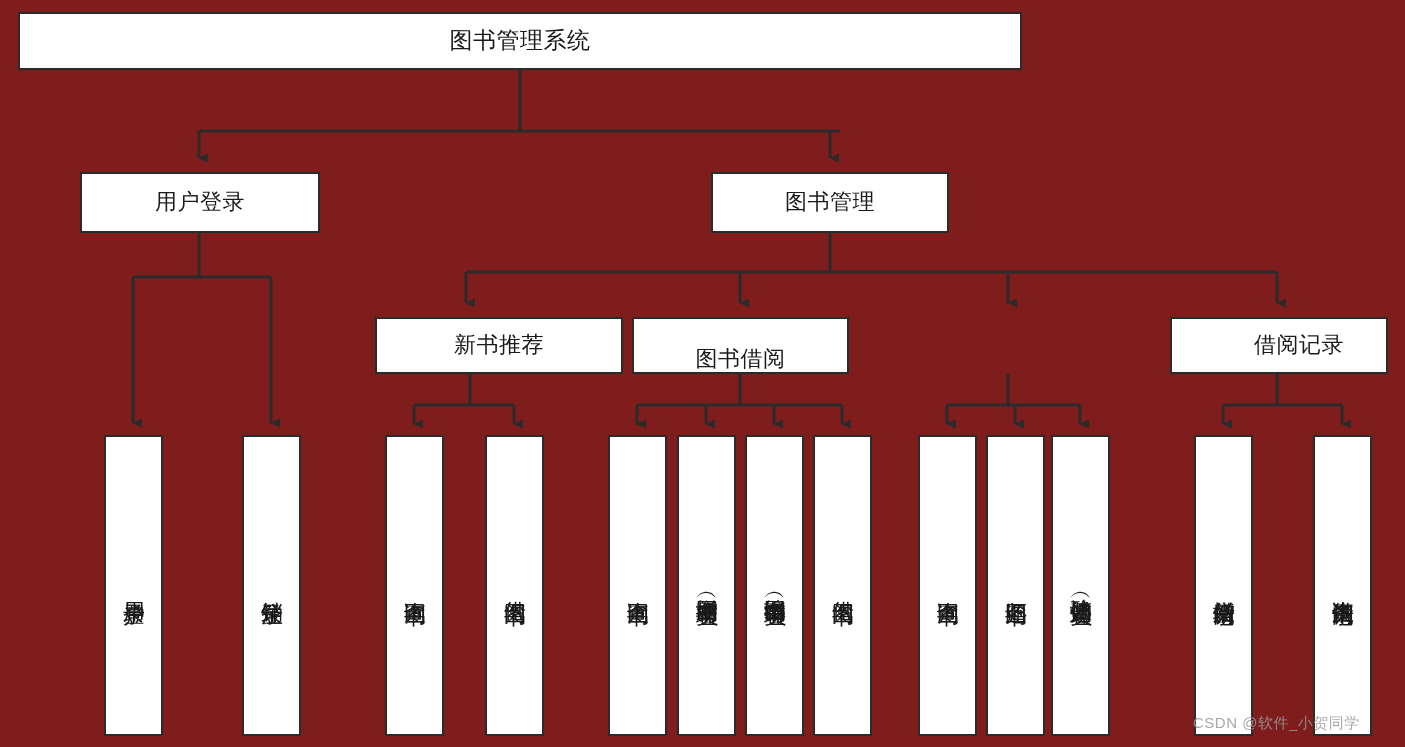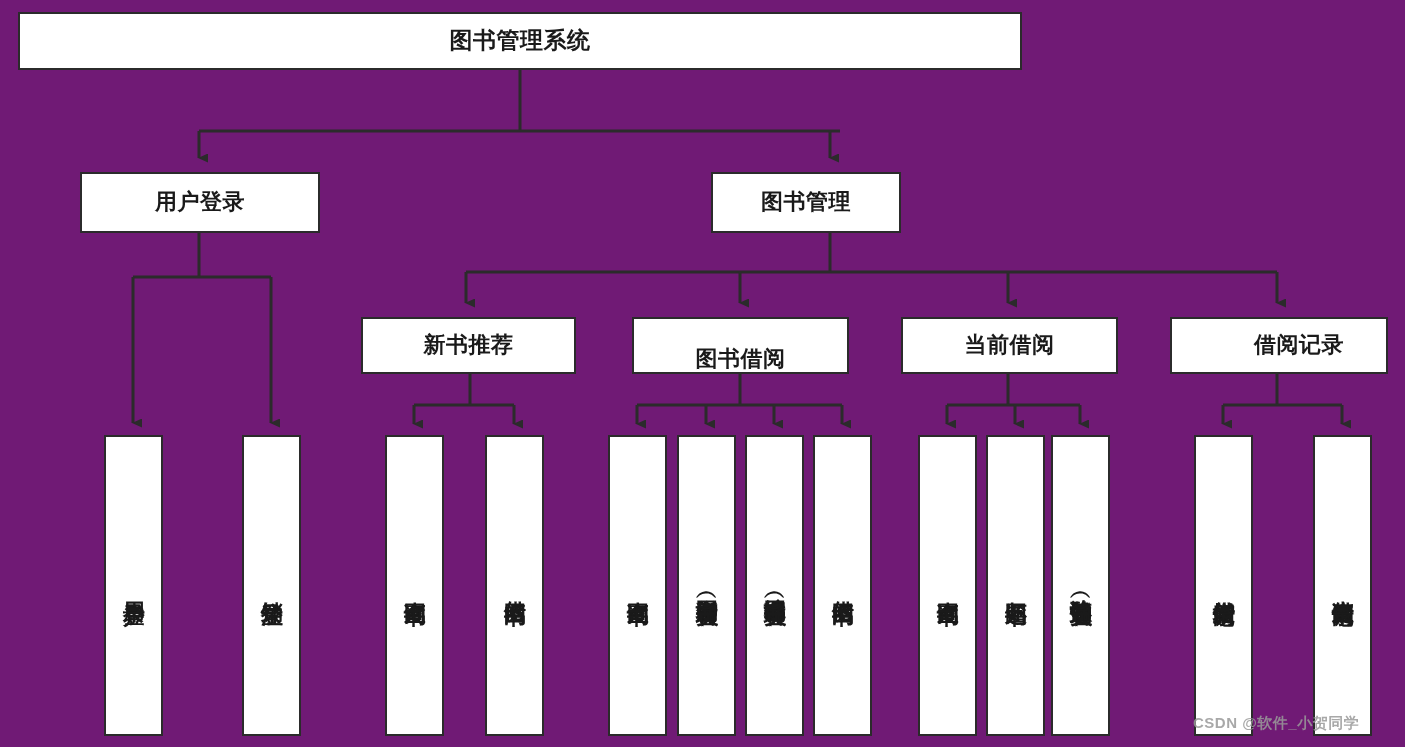--- a/index.html
+++ b/index.html
@@ -8,23 +8,22 @@
     padding: 0;
     background: #ffffff;
   }
   body {
     font-family: "Liberation Sans", "DejaVu Sans", sans-serif;
   }
   #diagram-root {
     position: relative;
     width: 1405px;
     height: 747px;
-    background: #701a75;
+    background: #7f1d1d;
     overflow: hidden;
-    font-weight: bold;
   }
   #edges-layer {
     position: absolute;
     left: 0;
     top: 0;
     width: 1405px;
     height: 747px;
     pointer-events: none;
   }
   .node {
@@ -134,33 +133,30 @@
     </g>
   </svg>
 
   <div class="node horiz root" style="left:18px; top:12px; width:1004px; height:58px;">
     <span class="node-label">图书管理系统</span>
   </div>
 
   <div class="node horiz" style="left:80px; top:172px; width:240px; height:61px;">
     <span class="node-label">用户登录</span>
   </div>
-  <div class="node horiz" style="left:711px; top:172px; width:190px; height:61px;">
+  <div class="node horiz" style="left:711px; top:172px; width:238px; height:61px;">
     <span class="node-label">图书管理</span>
   </div>
 
-  <div class="node horiz" style="left:361px; top:317px; width:215px; height:57px;">
+  <div class="node horiz" style="left:375px; top:317px; width:248px; height:57px;">
     <span class="node-label">新书推荐</span>
   </div>
   <div class="node horiz" style="left:632px; top:317px; width:217px; height:57px;align-items:flex-end;">
     <span class="node-label">图书借阅</span>
   </div>
-  <div class="node horiz" style="left:901px; top:317px; width:217px; height:57px;">
-    <span class="node-label">当前借阅</span>
-  </div>
   <div class="node horiz" style="left:1170px; top:317px; width:218px; height:57px;padding-left:40px;">
     <span class="node-label">借阅记录</span>
   </div>
 
   <div class="node vert" style="left:104px; top:435px; width:59px; height:301px;">
     <span class="node-label">用户登录</span>
   </div>
   <div class="node vert" style="left:242px; top:435px; width:59px; height:301px;">
     <span class="node-label">注销登录</span>
   </div>

